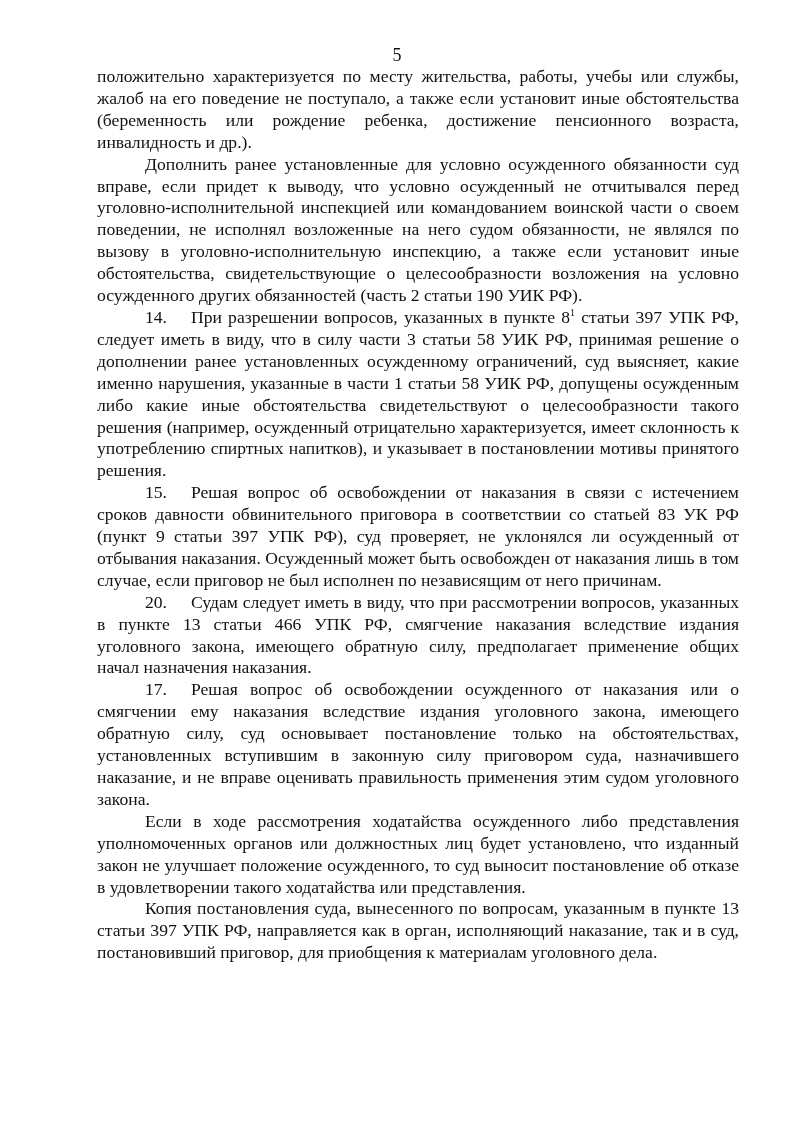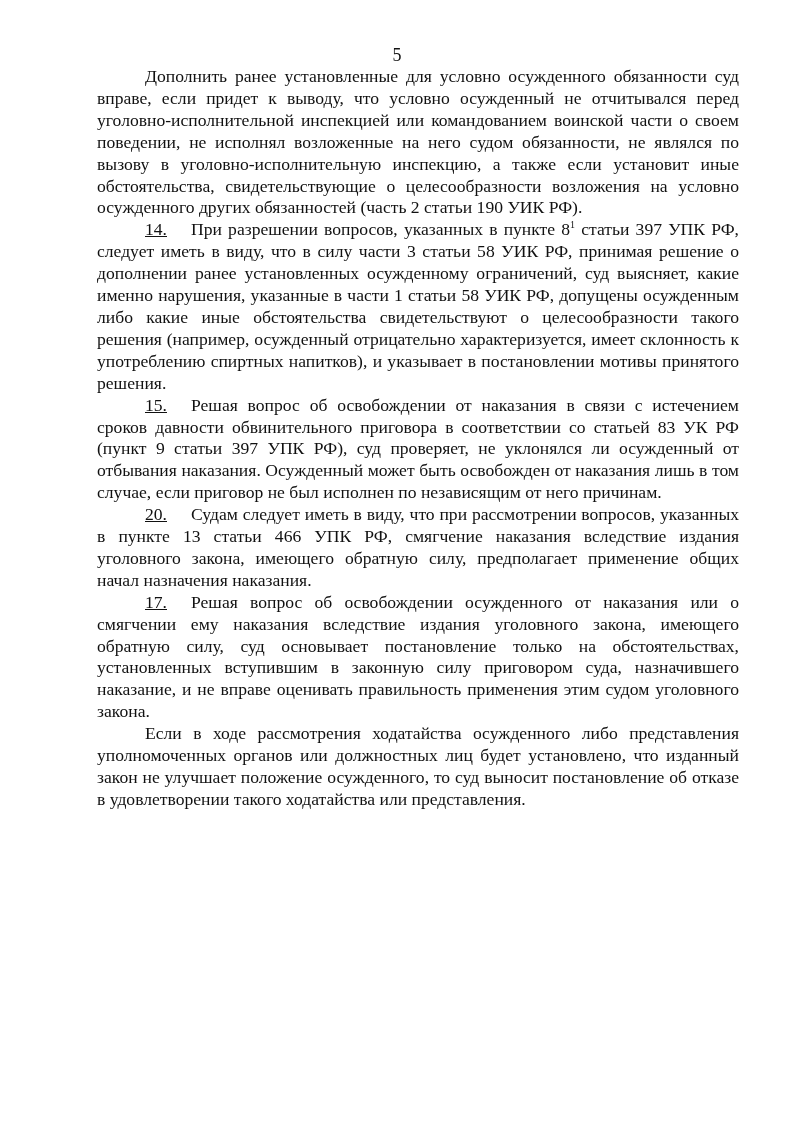--- a/index.html
+++ b/index.html
@@ -37,42 +37,43 @@
       text-align: justify;
       text-indent: 48px;
     }
     .para.noindent {
       text-indent: 0;
     }
     .num {
       display: inline-block;
       width: 46px;
       text-indent: 0;
-      text-decoration: underline;
     }
     sup {
       font-size: 10px;
       line-height: 0;
       vertical-align: 7px;
     }
   </style>
 </head>
 <body>
 
 <div class="page-number">5</div>
 
 <div class="content">
 
+  <p class="para noindent">положительно характеризуется по месту жительства, работы, учебы или службы, жалоб на его поведение не поступало, а также если установит иные обстоятельства (беременность или рождение ребенка, достижение пенсионного возраста, инвалидность и др.).</p>
 
   <p class="para">Дополнить ранее установленные для условно осужденного обязанности суд вправе, если придет к выводу, что условно осужденный не отчитывался перед уголовно-исполнительной инспекцией или командованием воинской части о своем поведении, не исполнял возложенные на него судом обязанности, не являлся по вызову в уголовно-исполнительную инспекцию, а также если установит иные обстоятельства, свидетельствующие о целесообразности возложения на условно осужденного других обязанностей (часть 2 статьи 190 УИК РФ).</p>
 
   <p class="para"><span class="num">14.</span><span>При разрешении вопросов, указанных в пункте 8</span><sup>1</sup><span> статьи 397 УПК РФ, следует иметь в виду, что в силу части 3 статьи 58 УИК РФ, принимая решение о дополнении ранее установленных осужденному ограничений, суд выясняет, какие именно нарушения, указанные в части 1 статьи 58 УИК РФ, допущены осужденным либо какие иные обстоятельства свидетельствуют о целесообразности такого решения (например, осужденный отрицательно характеризуется, имеет склонность к употреблению спиртных напитков), и указывает в постановлении мотивы принятого решения.</span></p>
 
   <p class="para"><span class="num">15.</span><span>Решая вопрос об освобождении от наказания в связи с истечением сроков давности обвинительного приговора в соответствии со статьей 83 УК РФ (пункт 9 статьи 397 УПК РФ), суд проверяет, не уклонялся ли осужденный от отбывания наказания. Осужденный может быть освобожден от наказания лишь в том случае, если приговор не был исполнен по независящим от него причинам.</span></p>
 
   <p class="para"><span class="num">20.</span><span>Судам следует иметь в виду, что при рассмотрении вопросов, указанных в пункте 13 статьи 466 УПК РФ, смягчение наказания вследствие издания уголовного закона, имеющего обратную силу, предполагает применение общих начал назначения наказания.</span></p>
 
   <p class="para"><span class="num">17.</span><span>Решая вопрос об освобождении осужденного от наказания или о смягчении ему наказания вследствие издания уголовного закона, имеющего обратную силу, суд основывает постановление только на обстоятельствах, установленных вступившим в законную силу приговором суда, назначившего наказание, и не вправе оценивать правильность применения этим судом уголовного закона.</span></p>
 
   <p class="para">Если в ходе рассмотрения ходатайства осужденного либо представления уполномоченных органов или должностных лиц будет установлено, что изданный закон не улучшает положение осужденного, то суд выносит постановление об отказе в удовлетворении такого ходатайства или представления.</p>
 
+  <p class="para">Копия постановления суда, вынесенного по вопросам, указанным в пункте 13 статьи 397 УПК РФ, направляется как в орган, исполняющий наказание, так и в суд, постановивший приговор, для приобщения к материалам уголовного дела.</p>
 
 </div>
 
 </body></html>

